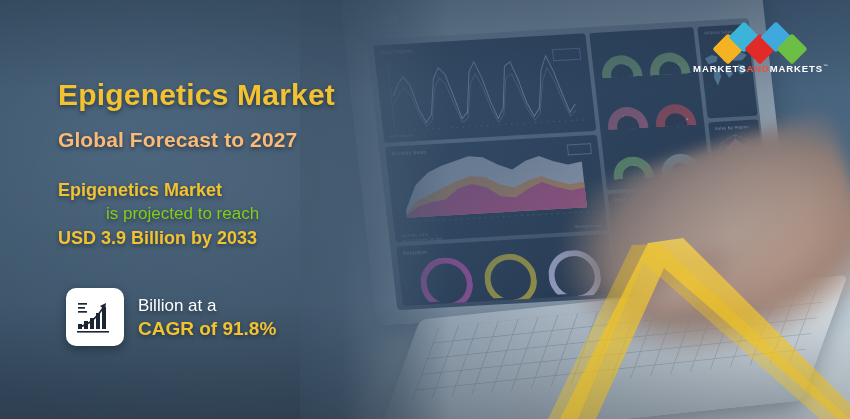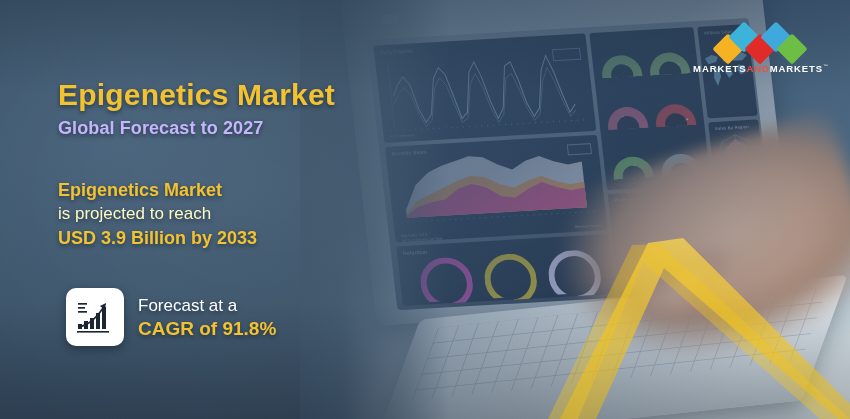--- a/index.html
+++ b/index.html
@@ -158,27 +158,27 @@
     position:absolute;left:0;top:0;width:850px;height:419px;pointer-events:none;
   }
 
   
   .title{
     position:absolute;left:58px;top:78px;
     font-size:30px;font-weight:bold;color:#f2c230;letter-spacing:.2px;
     text-shadow:0 2px 4px rgba(12,22,34,.55);
   }
   .subtitle{
-    position:absolute;left:58px;top:118px;
-    font-size:18px;font-weight:bold;color:#c4b5fd;letter-spacing:.1px;
+    position:absolute;left:58px;top:128px;
+    font-size:21px;font-weight:bold;color:#fdba74;letter-spacing:.1px;
     text-shadow:0 2px 4px rgba(12,22,34,.55);
   }
   .claim{position:absolute;left:58px;top:178px;line-height:24px;}
   .claim .l1{font-size:18px;font-weight:bold;color:#f2c230;text-shadow:0 2px 4px rgba(12,22,34,.5);}
-  .claim .l2{font-size:17px;color:#fef9c3;font-weight:normal;text-shadow:0 2px 4px rgba(12,22,34,.5);}
+  .claim .l2{font-size:17px;color:#84cc16;font-weight:normal;text-shadow:0 2px 4px rgba(12,22,34,.5);margin-left:48px;}
   .claim .l3{font-size:18px;font-weight:bold;color:#f2c230;text-shadow:0 2px 4px rgba(12,22,34,.5);}
   .claim div{white-space:nowrap;}
 
   .cagr{position:absolute;left:66px;top:288px;display:flex;align-items:center;gap:14px;}
   .cagr-icon{
     width:58px;height:58px;border-radius:10px;background:#ffffff;
     display:flex;align-items:center;justify-content:center;
     box-shadow:0 3px 8px rgba(10,20,32,.45);
   }
   .cagr-text{line-height:23px;}
@@ -404,21 +404,21 @@
           <rect x="15" y="20" width="4" height="11"></rect>
           <rect x="21" y="15" width="4" height="16"></rect>
           <rect x="27" y="9" width="4" height="22"></rect>
           <rect x="2" y="33" width="32" height="1.6"></rect>
         </g>
         <path d="M3,29 C11,28 20,22 28,10" fill="none" stroke="#1b2533" stroke-width="1.6"></path>
         <path d="M25,8 L31,5 L30,12 Z" fill="#1b2533"></path>
       </svg>
     </div>
     <div class="cagr-text">
-      <div class="g1">Forecast at a</div>
+      <div class="g1">Billion at a</div>
       <div class="g2">CAGR of 91.8%</div>
     </div>
   </div>
 
   <div class="logo">
     <div class="dia" style="background:#f5b222;left:31px;top:12px"></div>
     <div class="dia" style="background:#3cb3d9;left:47px;top:0px"></div>
     <div class="dia" style="background:#e02b28;left:63px;top:12px"></div>
     <div class="dia" style="background:#3fa9dd;left:79px;top:0px"></div>
     <div class="dia" style="background:#6cbe45;left:95px;top:12px"></div>

